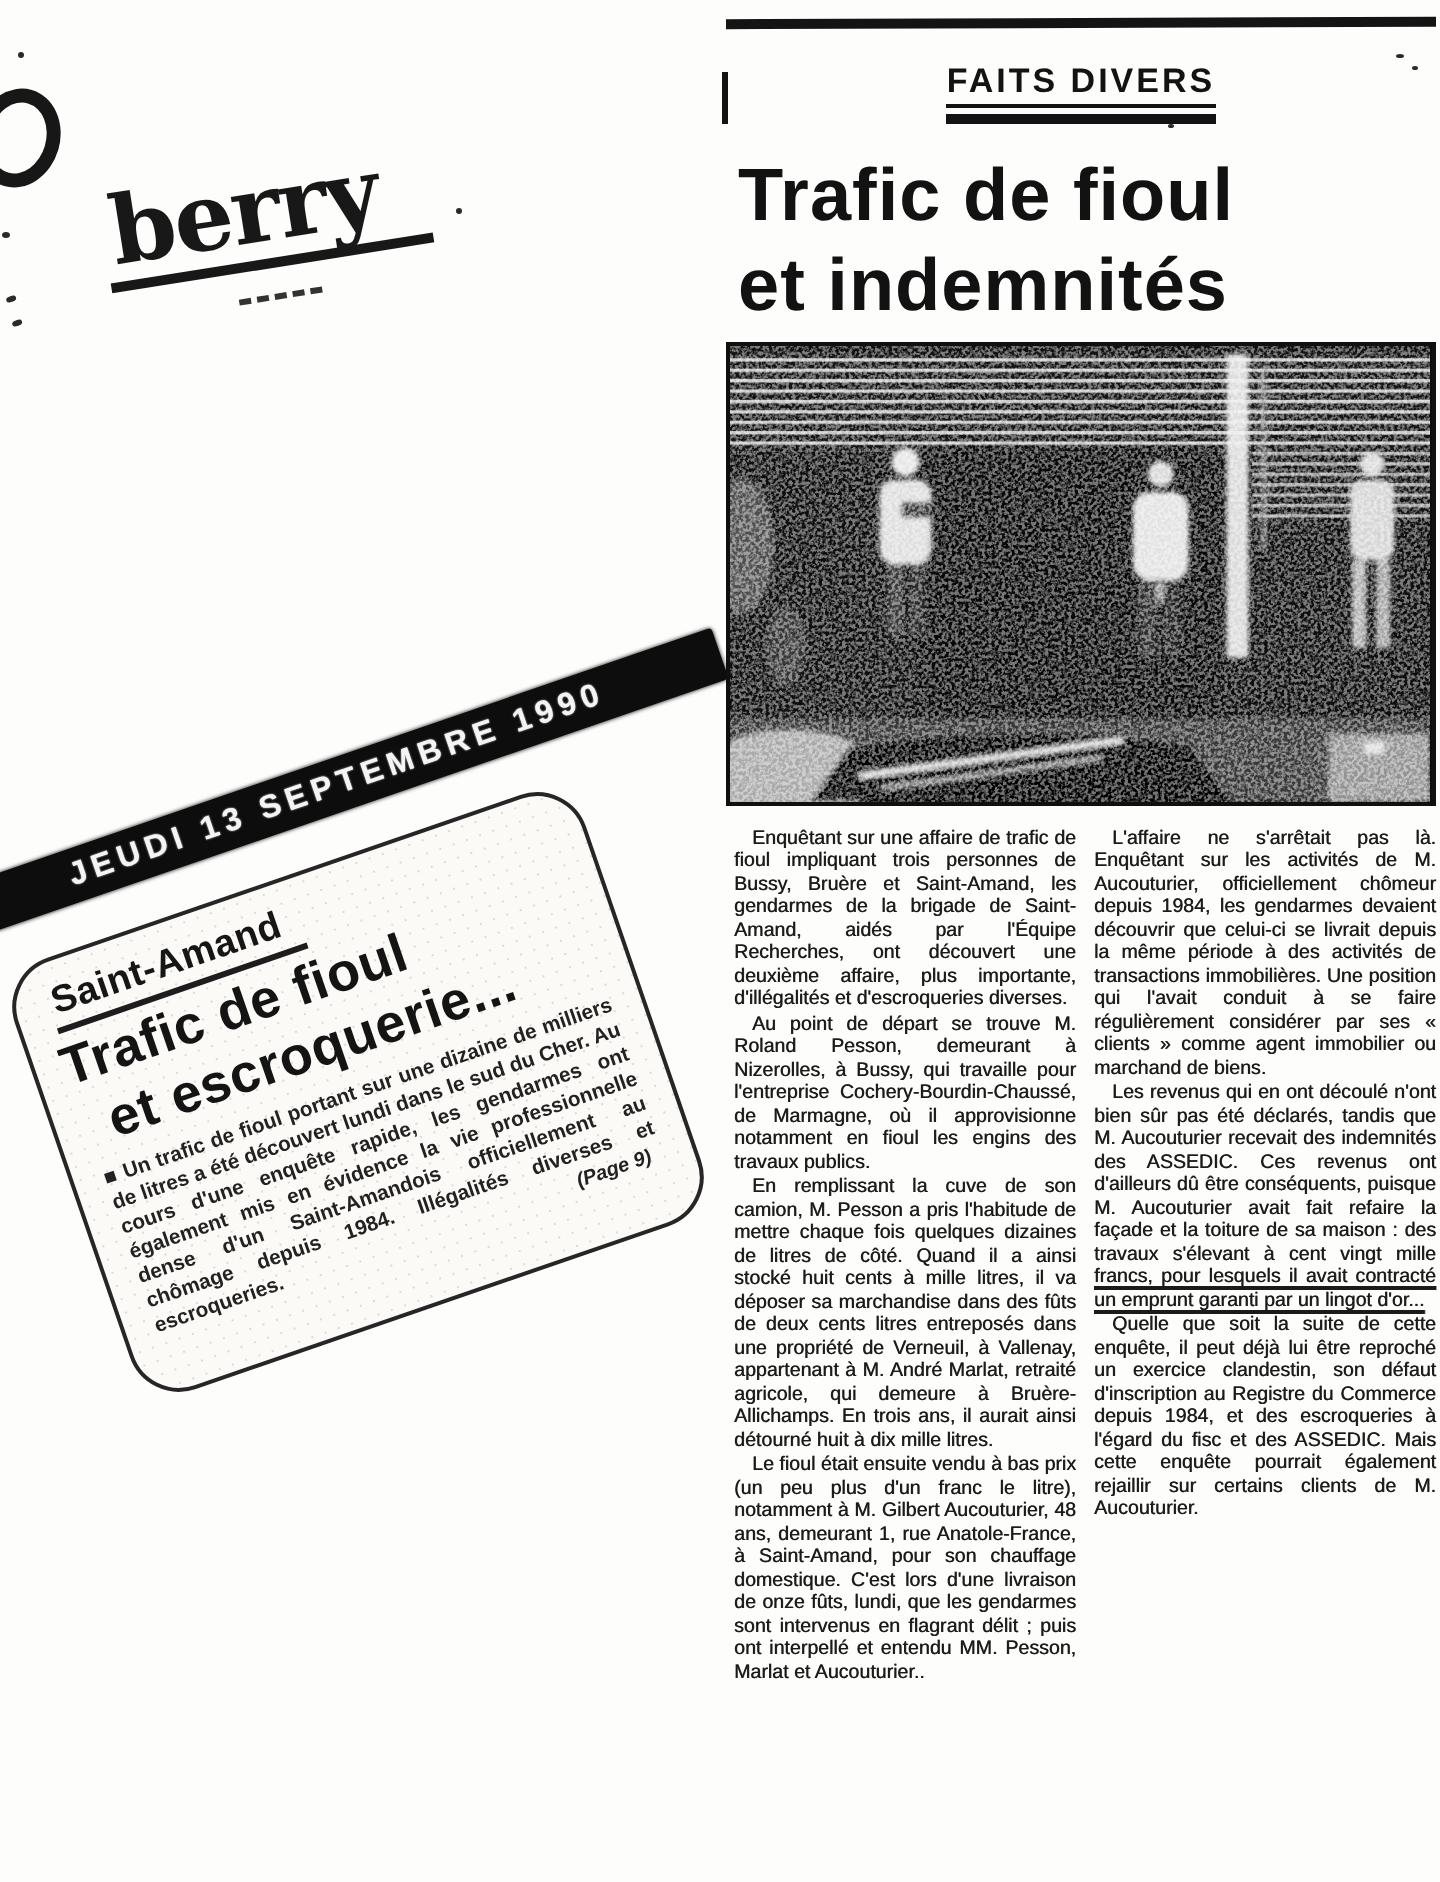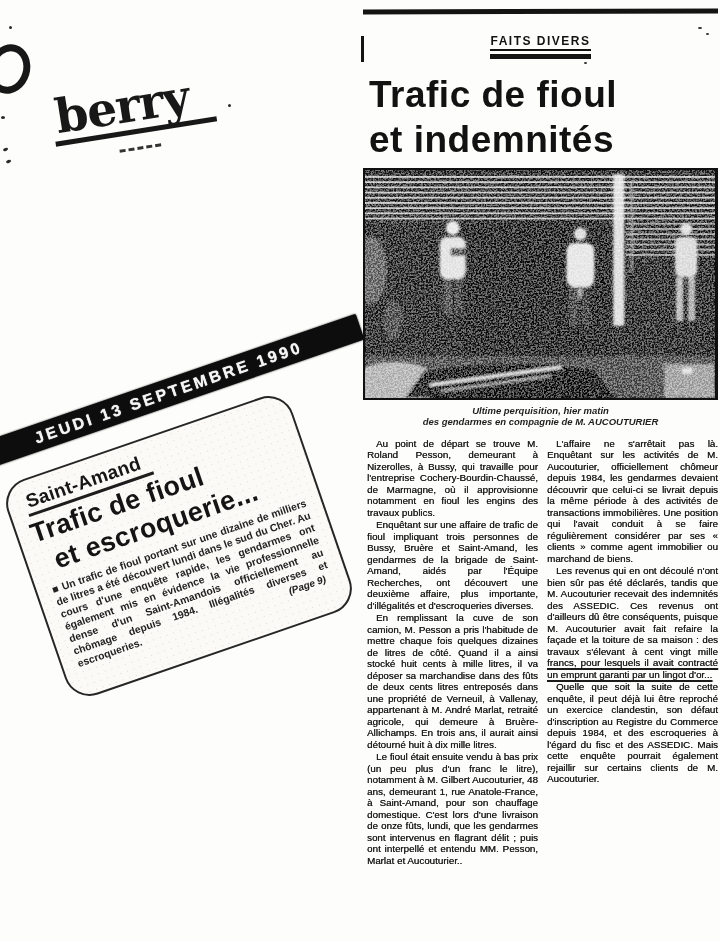--- a/index.html
+++ b/index.html
@@ -37,21 +37,21 @@
   .clip-summary{margin:6px 2px 0 2px;font-size:10.4px;line-height:13px;font-weight:bold;
      text-align:justify;color:#222;}
   .clip-pageref{text-align:right;font-size:10px;font-style:italic;font-weight:bold;
      margin:-12px 8px 0 0;color:#222;}
 
   
   .article{position:absolute;left:363px;top:0;width:355px;}
   .top-rule{height:5px;background:#141414;margin-top:9px;transform:rotate(-.2deg);}
   .vert-tick{position:absolute;left:-2px;top:36px;width:2.5px;height:26px;background:#141414;}
   .section-head{width:fit-content;margin:17px auto 0 auto;text-align:center;}
-  .section-head span{font-weight:bold;font-size:12px;letter-spacing:1.5px;color:#131313;
+  .section-head span{font-weight:bold;font-size:17px;letter-spacing:1.5px;color:#131313;
      border-bottom:2.5px solid #131313;padding-bottom:1px;display:inline-block;}
   .section-bar{height:4.5px;background:#131313;margin-top:3px;}
   .headline{margin:13px 0 0 6px;font-weight:bold;font-size:37px;line-height:45px;
      letter-spacing:.5px;color:#121212;}
   .photo-frame{margin-top:6px;border:2.5px solid #101010;line-height:0;background:#0d0d0d;}
   .caption{margin-top:5px;text-align:center;font-size:9.5px;line-height:11px;
      font-weight:bold;font-style:italic;color:#1e1e1e;}
   .cols{display:flex;gap:9px;margin-top:11px;padding-left:4px;}
   .col{width:171px;}
   .col p{margin:0 0 1px 0;font-size:9.8px;line-height:11.5px;text-align:justify;
@@ -158,29 +158,25 @@
 
           <path d="M40,228 L60,200 Q150,187 230,199 L252,228 Z" fill="#060606"></path>
           <path d="M65,215 L197,197" stroke="#f2f2f2" stroke-width="2.4" fill="none"></path>
           <path d="M76,221 L186,206" stroke="#dddddd" stroke-width="1.4" fill="none" opacity="0.85"></path>
           <rect x="318" y="198" width="10" height="6" fill="#e8e8e8" opacity="0.9"></rect>
         </g>
         <rect width="351" height="228" filter="url(#grain)" opacity="0.45"></rect>
       </svg>
     </div>
 
-    <div class="caption">
-      <div>Ultime perquisition, hier matin</div>
-      <div>des gendarmes en compagnie de M. AUCOUTURIER</div>
-    </div>
 
     <div class="cols">
       <div class="col">
+        <p>Enquêtant sur une affaire de trafic de fioul impliquant trois personnes de Bussy, Bruère et Saint-Amand, les gendarmes de la brigade de Saint-Amand, aidés par l'Équipe Recherches, ont découvert une deuxième affaire, plus importante, d'illégalités et d'escroqueries diverses.</p>
         <p>Au point de départ se trouve M. Roland Pesson, demeurant à Nizerolles, à Bussy, qui travaille pour l'entreprise Cochery-Bourdin-Chaussé, de Marmagne, où il approvisionne notamment en fioul les engins des travaux publics.</p>
-        <p>Enquêtant sur une affaire de trafic de fioul impliquant trois personnes de Bussy, Bruère et Saint-Amand, les gendarmes de la brigade de Saint-Amand, aidés par l'Équipe Recherches, ont découvert une deuxième affaire, plus importante, d'illégalités et d'escroqueries diverses.</p>
         <p>En remplissant la cuve de son camion, M. Pesson a pris l'habitude de mettre chaque fois quelques dizaines de litres de côté. Quand il a ainsi stocké huit cents à mille litres, il va déposer sa marchandise dans des fûts de deux cents litres entreposés dans une propriété de Verneuil, à Vallenay, appartenant à M. André Marlat, retraité agricole, qui demeure à Bruère-Allichamps. En trois ans, il aurait ainsi détourné huit à dix mille litres.</p>
         <p>Le fioul était ensuite vendu à bas prix (un peu plus d'un franc le litre), notamment à M. Gilbert Aucouturier, 48 ans, demeurant 1, rue Anatole-France, à Saint-Amand, pour son chauffage domestique. C'est lors d'une livraison de onze fûts, lundi, que les gendarmes sont intervenus en flagrant délit ; puis ont interpellé et entendu MM. Pesson, Marlat et Aucouturier..</p>
       </div>
       <div class="col">
         <p>L'affaire ne s'arrêtait pas là. Enquêtant sur les activités de M. Aucouturier, officiellement chômeur depuis 1984, les gendarmes devaient découvrir que celui-ci se livrait depuis la même période à des activités de transactions immobilières. Une position qui l'avait conduit à se faire régulièrement considérer par ses « clients » comme agent immobilier ou marchand de biens.</p>
         <p><span>Les revenus qui en ont découlé n'ont bien sûr pas été déclarés, tandis que M. Aucouturier recevait des indemnités des ASSEDIC. Ces revenus ont d'ailleurs dû être conséquents, puisque M. Aucouturier avait fait refaire la façade et la toiture de sa maison : des travaux s'élevant à cent vingt mille </span><span class="hand-underline">francs, pour lesquels il avait contracté un emprunt garanti par un lingot d'or...</span></p>
         <p>Quelle que soit la suite de cette enquête, il peut déjà lui être reproché un exercice clandestin, son défaut d'inscription au Registre du Commerce depuis 1984, et des escroqueries à l'égard du fisc et des ASSEDIC. Mais cette enquête pourrait également rejaillir sur certains clients de M. Aucouturier.</p>
       </div>
     </div>
   </div>

